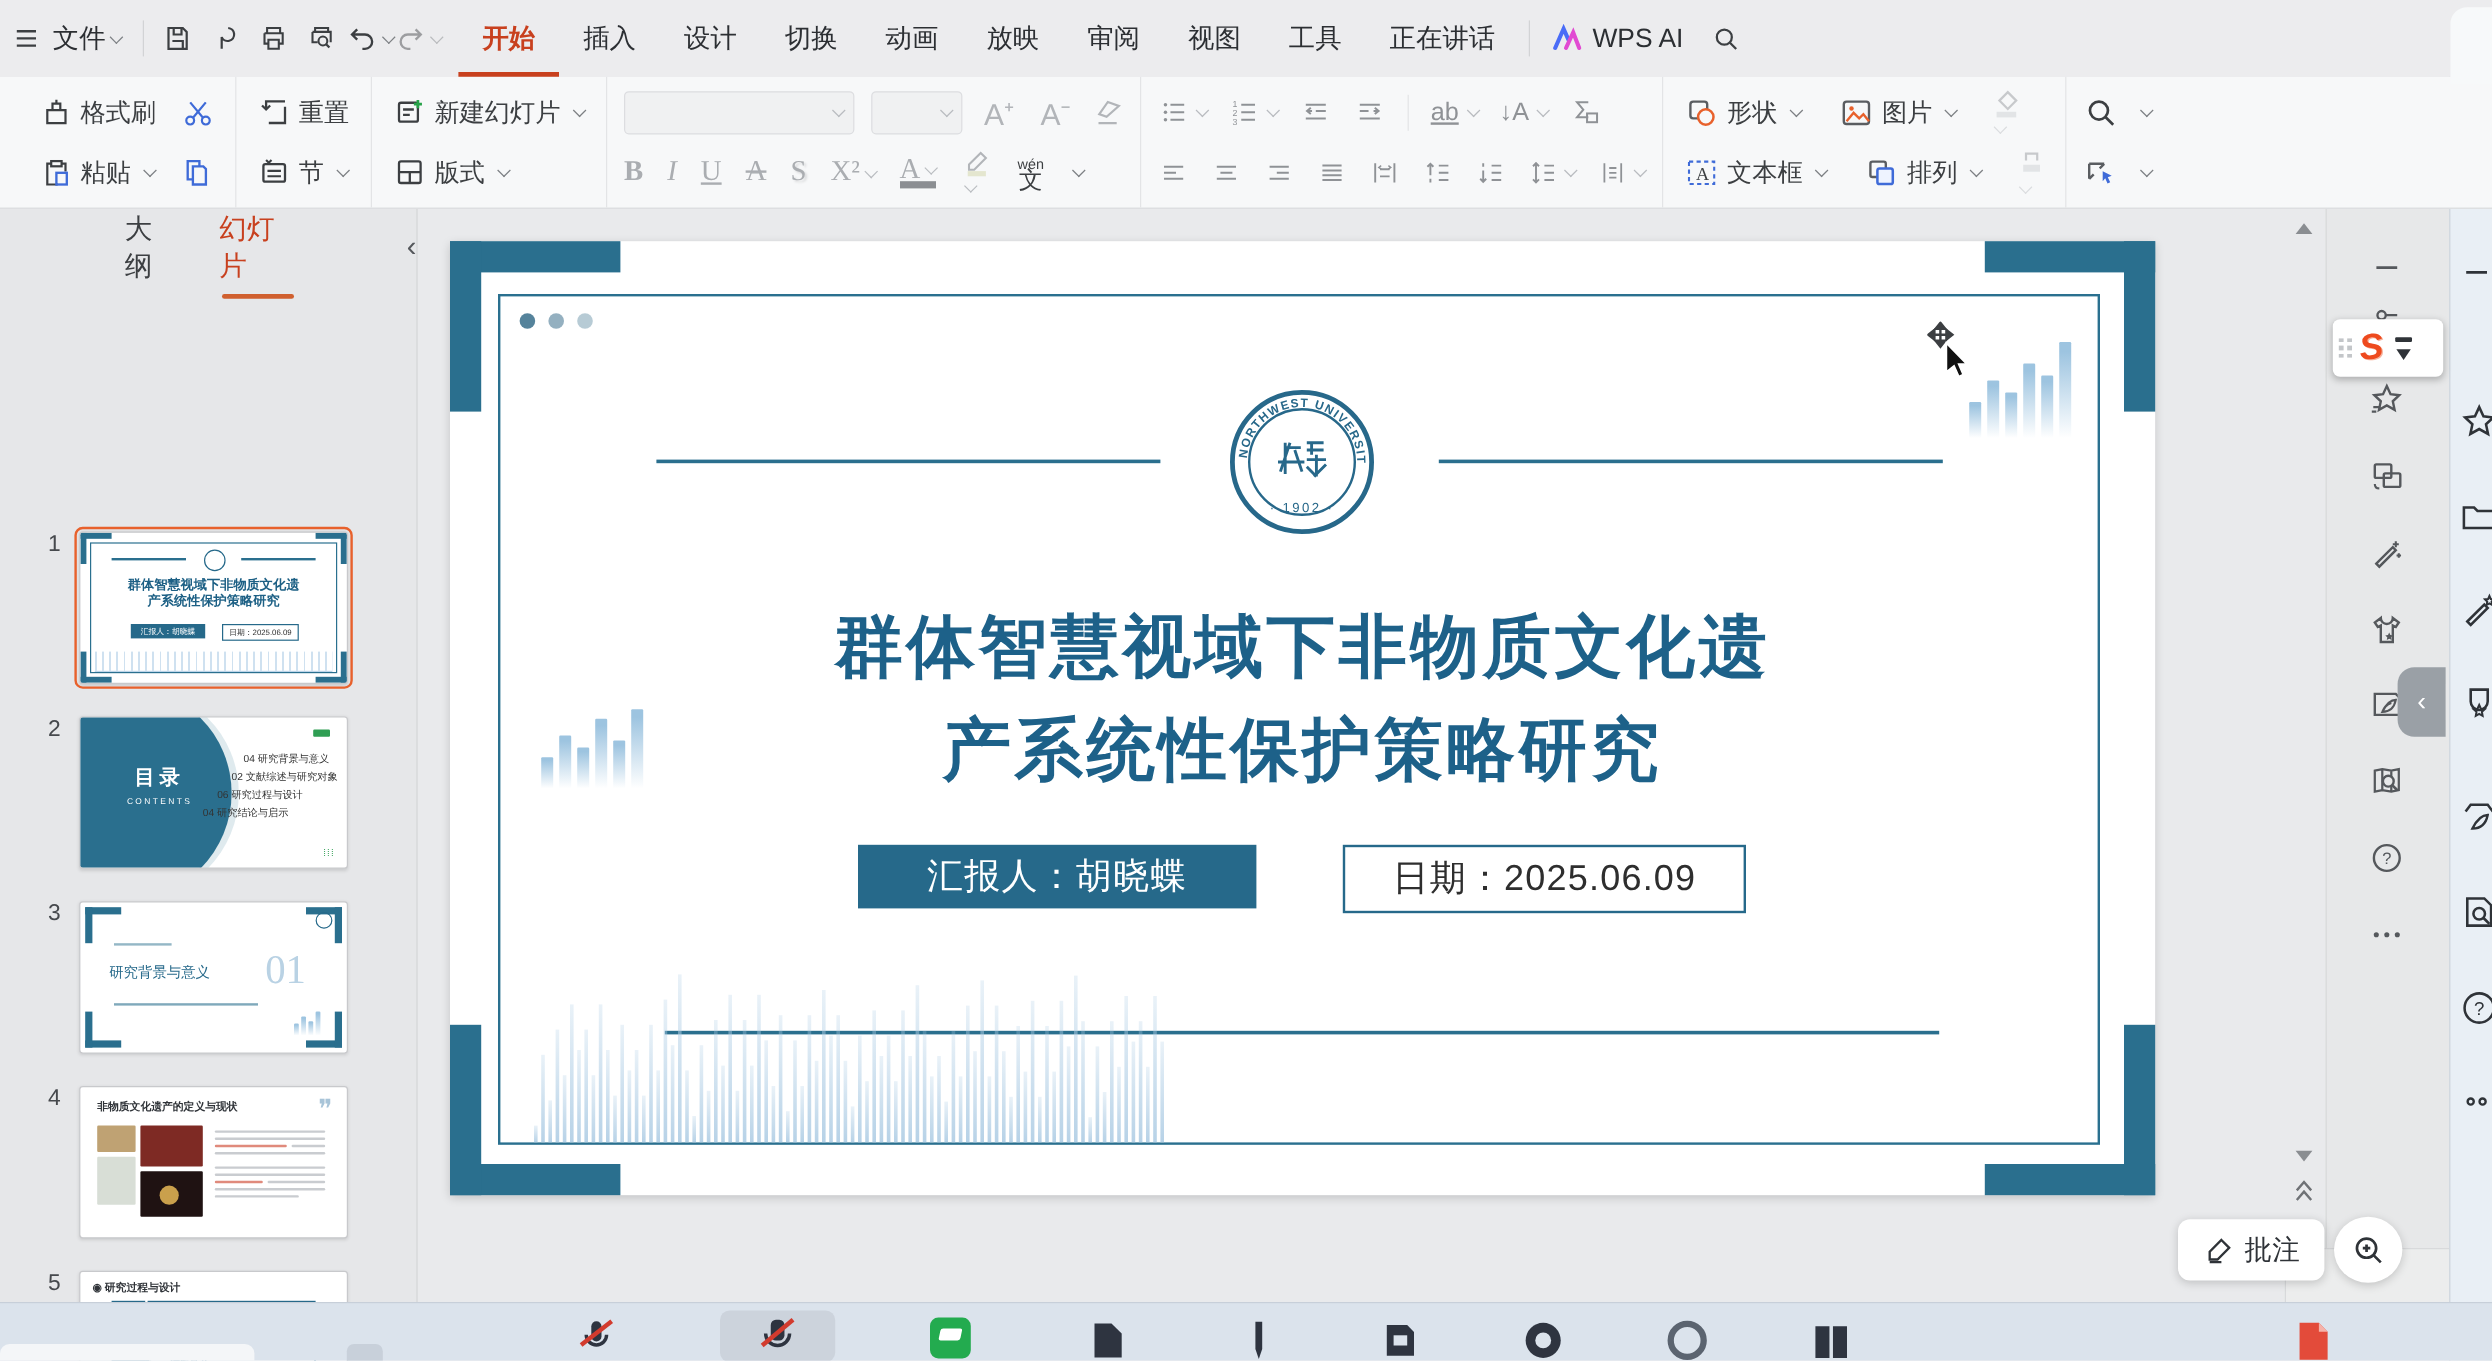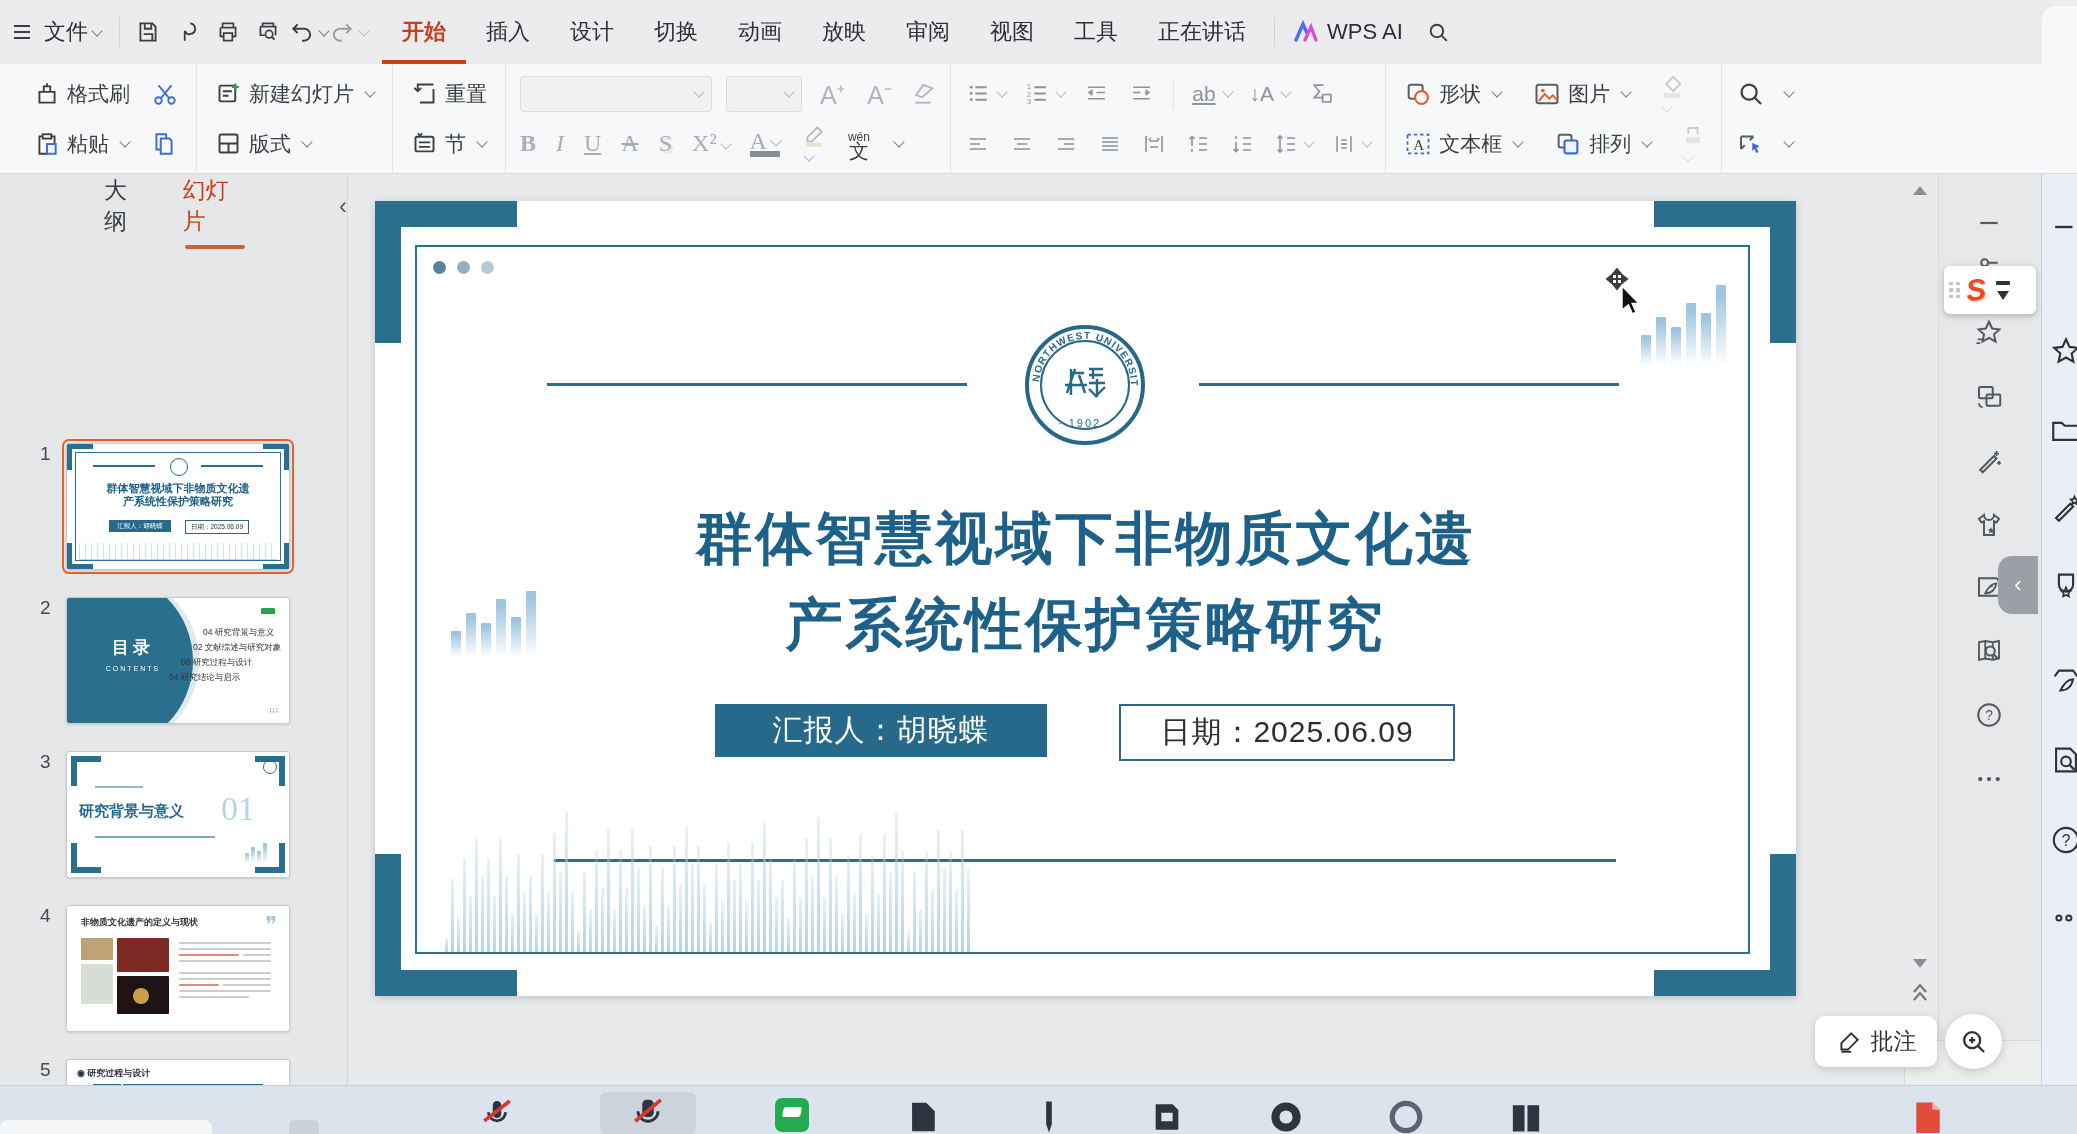--- a/index.html
+++ b/index.html
@@ -208,56 +208,56 @@
             </svg>
         </span>
       </div>
     </div>
 
 
     <div class="rgroup">
       <div class="rrow">
         <span class="rbtn">
           <svg width="27" height="27" viewBox="0 0 24 24">
+              <path d="M20 4H6v6 M3 7l3 3 3-3 M8 20h12V8" fill="none" stroke="#3c3f42" stroke-width="1.7"></path>
+            </svg>
+          <span>重置</span>
+        </span>
+      </div>
+      <div class="rrow">
+        <span class="rbtn">
+          <svg width="27" height="27" viewBox="0 0 24 24">
+              <rect x="4" y="6" width="16" height="13" rx="1.5" fill="none" stroke="#3c3f42" stroke-width="1.7"></rect>
+              <path d="M7 11h10 M7 15h10 M6 3l2 2 2-2" fill="none" stroke="#3c3f42" stroke-width="1.6"></path>
+            </svg>
+          <span>节</span>
+            <span class="chev"></span>
+        </span>
+      </div>
+    </div>
+
+    <div class="rgroup">
+      <div class="rrow">
+        <span class="rbtn">
+          <svg width="27" height="27" viewBox="0 0 24 24">
               <rect x="4" y="5" width="14" height="14" rx="1.5" fill="none" stroke="#3c3f42" stroke-width="1.7"></rect>
               <path d="M7 10h8 M7 14h5" stroke="#3c3f42" stroke-width="1.7"></path>
               <path d="M18 3v6 M15 6h6" stroke="#27a349" stroke-width="2"></path>
             </svg>
           <span>新建幻灯片</span>
             <span class="chev"></span>
         </span>
       </div>
       <div class="rrow">
         <span class="rbtn">
           <svg width="27" height="27" viewBox="0 0 24 24">
               <rect x="4" y="4" width="16" height="16" rx="1.5" fill="none" stroke="#3c3f42" stroke-width="1.7"></rect>
               <path d="M4 12h16 M12 12v8" stroke="#3c3f42" stroke-width="1.7"></path>
             </svg>
           <span>版式</span>
-            <span class="chev"></span>
-        </span>
-      </div>
-    </div>
-
-    <div class="rgroup">
-      <div class="rrow">
-        <span class="rbtn">
-          <svg width="27" height="27" viewBox="0 0 24 24">
-              <path d="M20 4H6v6 M3 7l3 3 3-3 M8 20h12V8" fill="none" stroke="#3c3f42" stroke-width="1.7"></path>
-            </svg>
-          <span>重置</span>
-        </span>
-      </div>
-      <div class="rrow">
-        <span class="rbtn">
-          <svg width="27" height="27" viewBox="0 0 24 24">
-              <rect x="4" y="6" width="16" height="13" rx="1.5" fill="none" stroke="#3c3f42" stroke-width="1.7"></rect>
-              <path d="M7 11h10 M7 15h10 M6 3l2 2 2-2" fill="none" stroke="#3c3f42" stroke-width="1.6"></path>
-            </svg>
-          <span>节</span>
             <span class="chev"></span>
         </span>
       </div>
     </div>
 
     <div class="rgroup">
       <div class="rrow">
         <span class="combo">
             <span class="chev lite"></span>
           </span>
@@ -506,21 +506,21 @@
         <i class="c-l" style="left:4px;top:4px;width:30px;height:6px"></i>
           <i class="c-l" style="left:4px;top:4px;width:6px;height:30px"></i>
         <i class="c-l" style="right:4px;top:4px;width:30px;height:6px"></i>
           <i class="c-l" style="right:4px;top:4px;width:6px;height:30px"></i>
         <i class="c-l" style="left:4px;bottom:4px;width:30px;height:6px"></i>
           <i class="c-l" style="left:4px;bottom:4px;width:6px;height:30px"></i>
         <i class="c-l" style="right:4px;bottom:4px;width:30px;height:6px"></i>
           <i class="c-l" style="right:4px;bottom:4px;width:6px;height:30px"></i>
         <div style="position:absolute;right:12px;top:8px;width:12px;height:12px;border:1.4px solid #26698a;border-radius:50%"></div>
         <i class="mini-line" style="left:28px;top:34px;width:48px;opacity:.5"></i>
-        <div style="position:absolute;left:12px;top:50px;font-size:15px;font-weight:bold;color:#26698a">研究背景与意义</div>
+        <div style="position:absolute;left:24px;top:50px;font-size:12px;font-weight:normal;color:#26698a">研究背景与意义</div>
         <div style="position:absolute;right:34px;top:38px;font-size:34px;color:#b9d2e4;font-family:'Liberation Serif',serif">01</div>
         <i class="mini-line" style="left:28px;top:84px;width:120px;opacity:.6"></i>
         <div class="deco-bars" style="right:22px;bottom:14px;gap:2px">
             <i style="width:4px;height:10px"></i>
             <i style="width:4px;height:16px"></i>
             <i style="width:4px;height:12px"></i>
             <i style="width:4px;height:20px"></i>
           </div>
       </div>
     </div>

